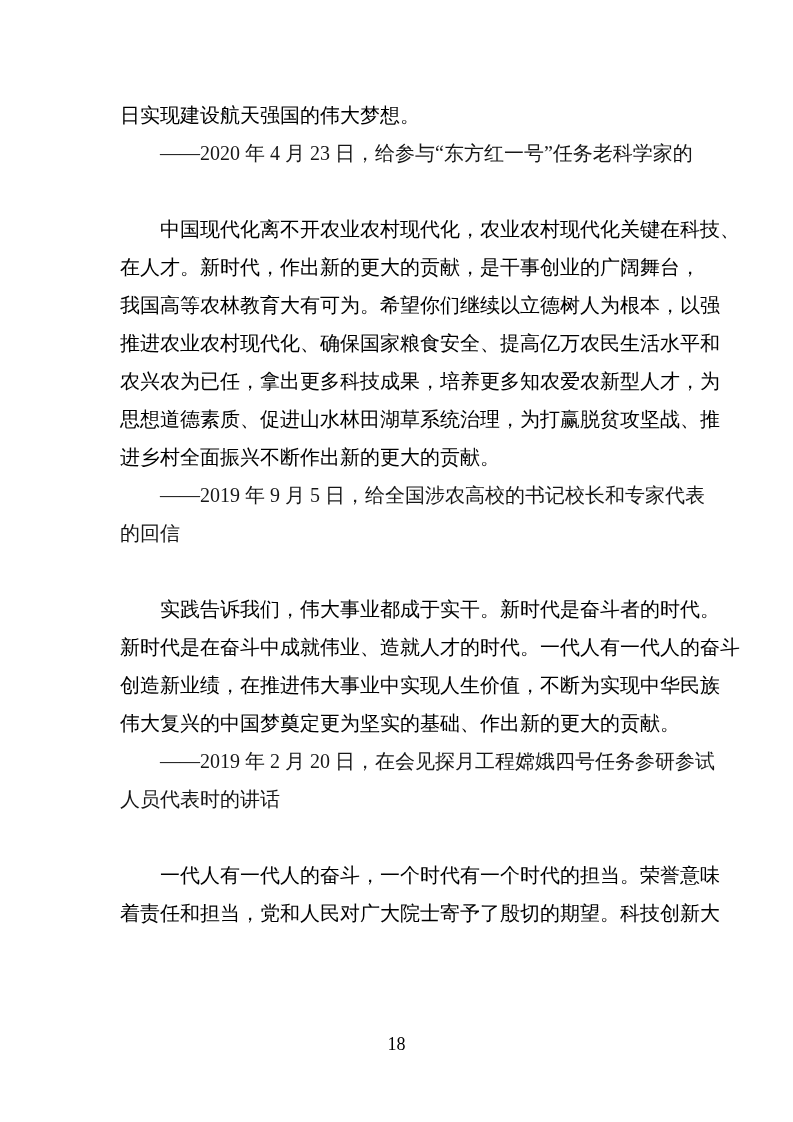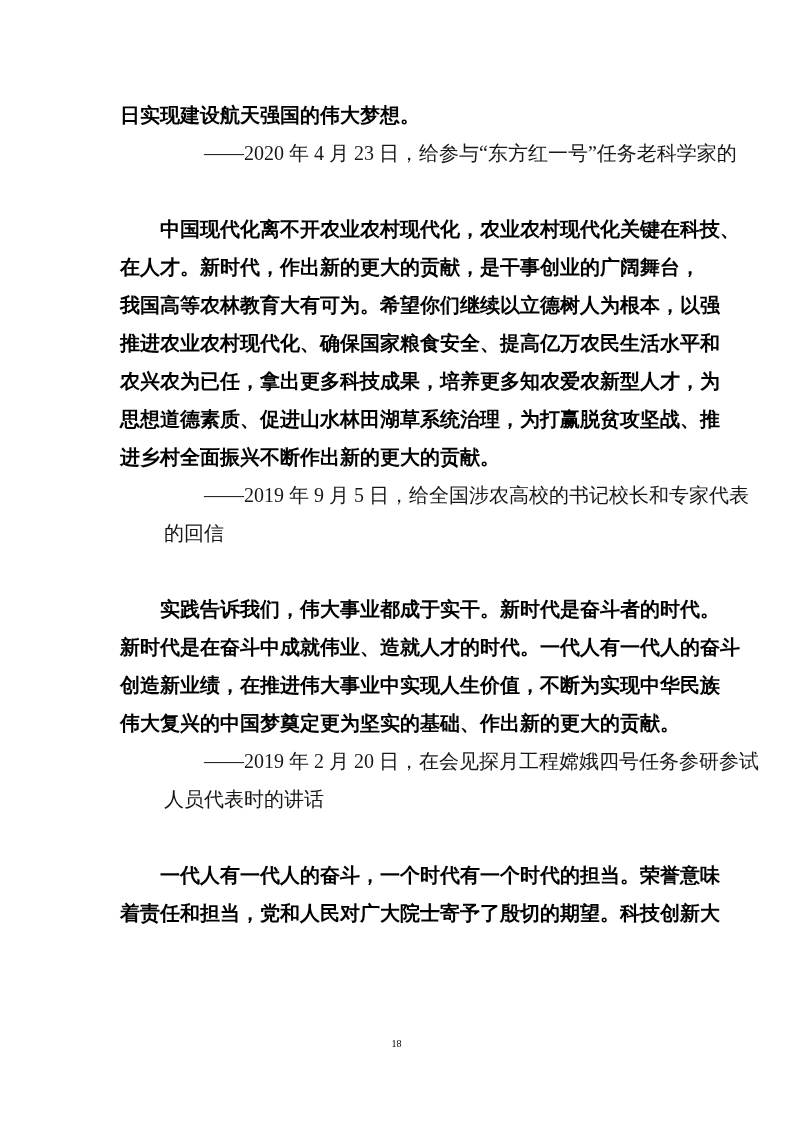--- a/index.html
+++ b/index.html
@@ -24,46 +24,45 @@
   }
   .line {
     font-size: 20px;
     line-height: 38px;
     height: 38px;
     white-space: nowrap;
     overflow: visible;
     color: #000000;
   }
   .block.quote .line {
-    font-weight: 700;
+    font-weight: 400;
     
   }
   .block.source .line {
     font-weight: 400;
     color: #161616;
-    margin-left: 44px;
     
   }
   .line.indent {
     text-indent: 2em;
   }
   .line.fill {
     text-align: justify;
     text-align-last: justify;
   }
   .gap {
     height: 38px;
   }
   .page-number {
     position: absolute;
     top: 1034px;
     left: 0;
     width: 793px;
     text-align: center;
-    font-size: 10px;
+    font-size: 18px;
     line-height: 20px;
     font-weight: 400;
     color: #000000;
     font-family: "Liberation Serif", "DejaVu Serif", serif;
   }
 </style>
 </head>
 <body>
 
 <div class="sheet">

